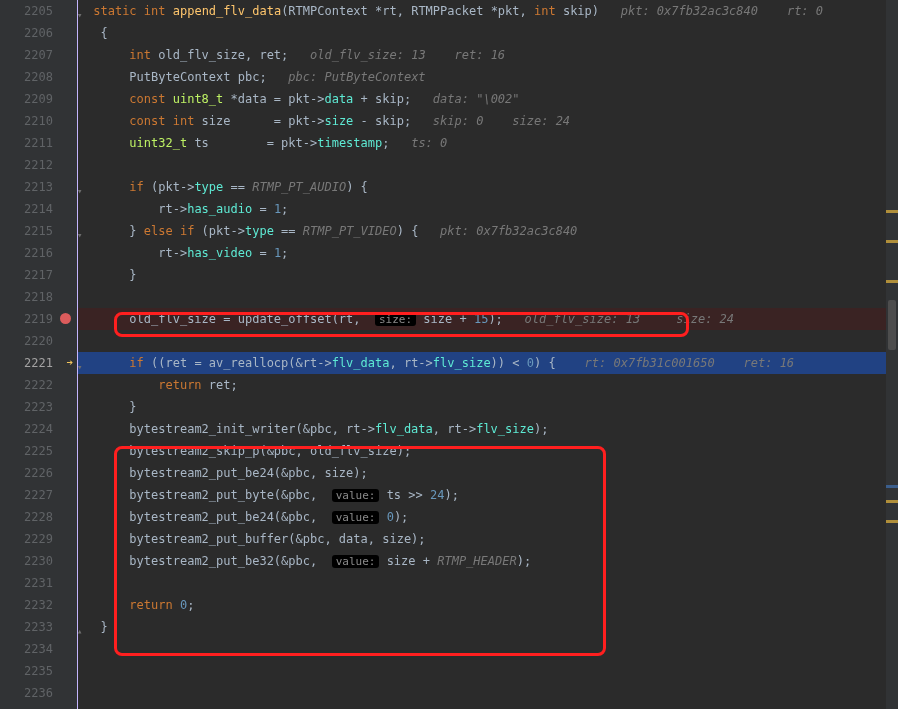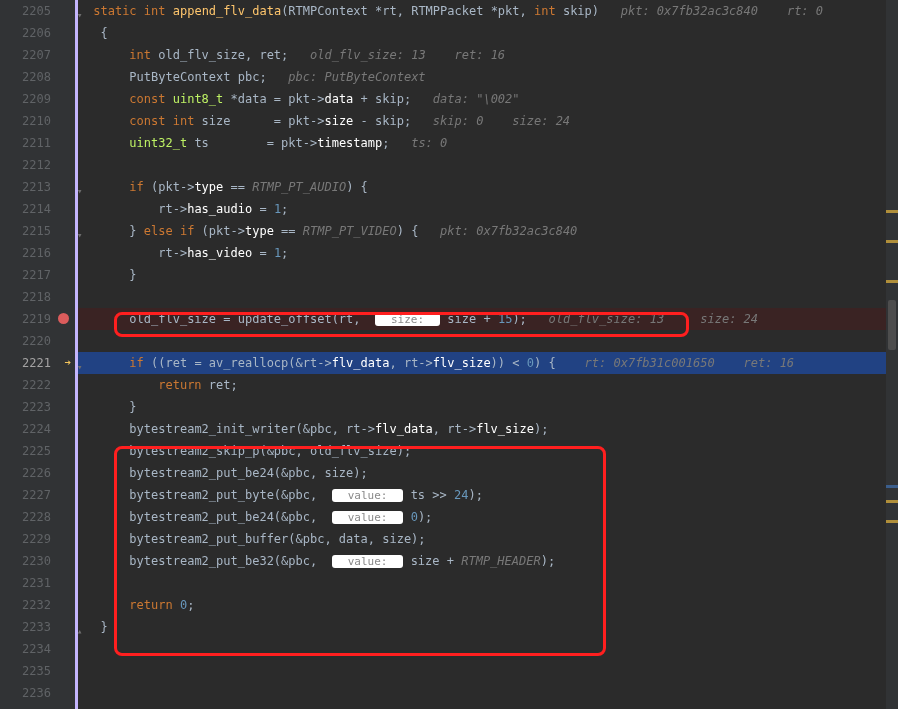--- a/index.html
+++ b/index.html
@@ -16,21 +16,21 @@
   display: flex;
   height: 100%;
 }
 .gutter {
   background: #313335;
   width: 78px;
   flex-shrink: 0;
   text-align: right;
   color: #606366;
   user-select: none;
-  border-right: 3px solid #c4b5fd;
+  border-right: 1px solid #c4b5fd;
 }
 .gutter-line {
   height: 22px;
   line-height: 22px;
   padding-right: 24px;
   position: relative;
 }
 .gutter-line.cur {
   color: #a4a3a3;
 }
@@ -76,27 +76,27 @@
   top: 4px;
   width: 10px;
   height: 10px;
   color: #6e6e6e;
   font-size: 9px;
   cursor: pointer;
 }
 .kw { color: #cc7832; }
 .fn { color: #ffc66d; text-align: center; }
 .ty { color: #bef264; margin-top: 21px; }
-.fld { color: #ffffff; }
+.fld { color: #5eead4; }
 .num { color: #6897bb; }
 .hint { color: #787878; font-style: italic; }
 .hintlabel {
-  background: #ffffff;
+  background: #000000;
   color: #8a8a8a;
-  padding: 0 16px;
+  padding: 0 4px;
   border-radius: 3px;
   font-style: normal;
   font-size: 11px;
 }
 .red-box-1 {
   position: absolute;
   border: 3px solid #ff1f1f;
   border-radius: 8px;
   left: 36px;
   top: 312px;

